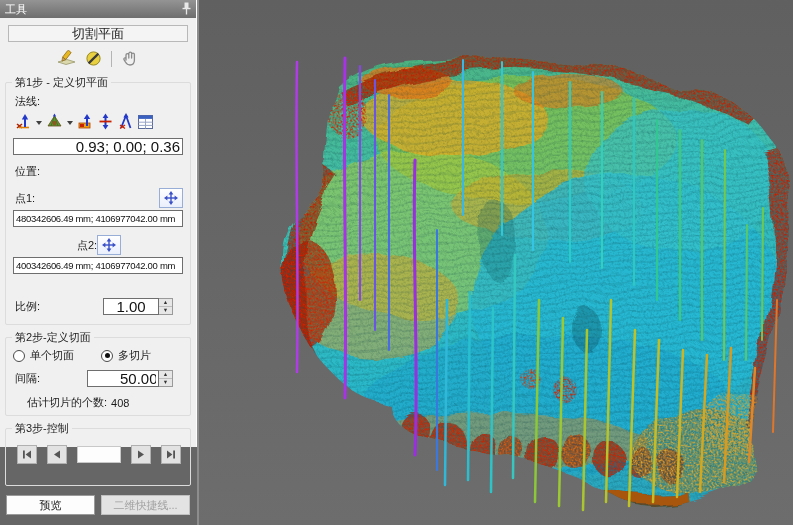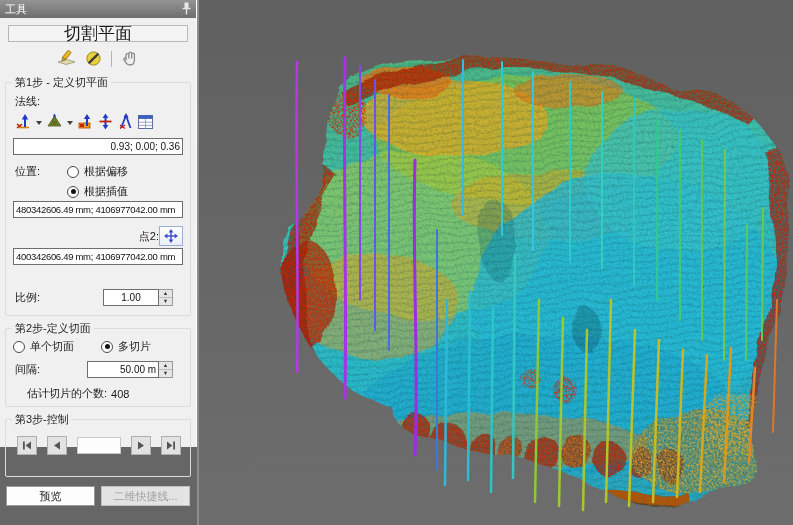--- a/index.html
+++ b/index.html
@@ -3,30 +3,30 @@
 <meta charset="utf-8">
 <style>
   * { box-sizing: border-box; margin: 0; padding: 0; }
   html,body { width:793px; height:525px; overflow:hidden; }
   body { font-family:"Liberation Sans", sans-serif; font-size:11px; color:#1a1a1a; position:relative; background:#666; }
 
   
   .panel { position:absolute; left:0; top:0; width:197px; height:447px; background:#f0f0f0; border-right:1px solid #fdfdfd; z-index:2; }
   .titlebar { height:18px; background:linear-gradient(#949494,#6e6e6e); color:#fff; display:flex; align-items:center; padding:0 5px; font-size:11px; }
   .titlebar .t { flex:1; }
-  .hdrbox { margin:7px 8px 4px 8px; height:17px; border:1px solid #b8b8b8; background:#f4f4f4; text-align:center; line-height:15px; font-size:17px; }
+  .hdrbox { margin:7px 8px 4px 8px; height:17px; border:1px solid #b8b8b8; background:#f4f4f4; text-align:center; line-height:15px; font-size:13px; }
   .tbar { display:flex; align-items:center; justify-content:center; gap:9px; margin-top:6px; height:22px; }
   .tsep { width:1px; height:16px; background:#b4b4b4; }
 
   .grp { position:relative; border:1px solid #dcdcdc; border-radius:2px; margin:12px 5px 0 5px; padding:10px 7px 7px 7px; }
   .grp > .glbl { position:absolute; top:-8px; left:6px; background:#f0f0f0; padding:0 3px; font-size:11px; color:#222; white-space:nowrap; }
 
   .row { display:flex; align-items:center; }
   .lab { font-size:11px; }
-  .tf { height:17px; border:1px solid #6e6e6e; background:#fff; font-family:"Liberation Sans",sans-serif; font-size:10px; padding:0 2px; color:#111; }
+  .tf { height:17px; border:1px solid #6e6e6e; background:#fff; font-family:"Liberation Sans",sans-serif; font-size:15px; padding:0 2px; color:#111; }
   .tf.rt { text-align:right; }
   .pointtf { width:100%; font-size:9.5px; letter-spacing:-0.3px; }
 
   .icons-row { display:flex; align-items:center; gap:3px; margin:4px 0 6px 2px; }
   .caret { width:0; height:0; border-left:3.5px solid transparent; border-right:3.5px solid transparent; border-top:4px solid #404040; margin:0 1px; }
 
   .radio { width:12px; height:12px; border:1px solid #4a4a4a; border-radius:50%; background:#fff; position:relative; flex:0 0 auto; }
   .radio.sel::after { content:""; position:absolute; left:2.5px; top:2.5px; width:5px; height:5px; background:#111; border-radius:50%; }
   .radlab { margin-left:5px; }
 
@@ -149,35 +149,40 @@
             <line x1="1.5" y1="11.4" x2="15.5" y2="11.4" stroke="#9aa6c8" stroke-width="1"></line>
             <line x1="8.5" y1="4.9" x2="8.5" y2="14.5" stroke="#9aa6c8" stroke-width="1"></line>
           </svg>
       </span>
     </div>
 
     <input class="tf rt" style="width: 170px;" value="0.93; 0.00; 0.36">
 
     <div class="row" style="margin-top:9px; align-items:flex-start;">
       <span class="lab" style="width:52px; margin-left:2px;">位置:</span>
-      <div>
-        <div class="row" style="margin-bottom:5px;">
-          <span class="radio"></span>
-          <span class="radlab">根据偏移</span>
-        </div>
-        <div class="row">
-          <span class="radio sel"></span>
-          <span class="radlab">根据插值</span>
-        </div>
-      </div>
-    </div>
-
+    </div>
+
+    <div class="row" style="margin-top:9px; justify-content:space-between;">
+      <span class="lab" style="margin-left:2px;">点1:</span>
+      <span class="movebtn">
+        <svg width="14" height="14" viewBox="0 0 14 14">
+            <g fill="#3a50c8">
+              <rect x="6.3" y="3" width="1.4" height="8"></rect>
+              <rect x="3" y="6.3" width="8" height="1.4"></rect>
+              <polygon points="7,0 4.6,3.4 9.4,3.4"></polygon>
+              <polygon points="7,14 4.6,10.6 9.4,10.6"></polygon>
+              <polygon points="0,7 3.4,4.6 3.4,9.4"></polygon>
+              <polygon points="14,7 10.6,4.6 10.6,9.4"></polygon>
+            </g>
+          </svg>
+      </span>
+    </div>
     <input class="tf pointtf" style="margin-top: 2px;" value="480342606.49 mm; 4106977042.00 mm">
 
-    <div class="row" style="margin-top:8px; justify-content:flex-end;">
+    <div class="row" style="margin-top:8px; justify-content:center;">
       <span class="lab" style="margin-left:2px;">点2:</span>
       <span class="movebtn">
         <svg width="14" height="14" viewBox="0 0 14 14">
             <g fill="#3a50c8">
               <rect x="6.3" y="3" width="1.4" height="8"></rect>
               <rect x="3" y="6.3" width="8" height="1.4"></rect>
               <polygon points="7,0 4.6,3.4 9.4,3.4"></polygon>
               <polygon points="7,14 4.6,10.6 9.4,10.6"></polygon>
               <polygon points="0,7 3.4,4.6 3.4,9.4"></polygon>
               <polygon points="14,7 10.6,4.6 10.6,9.4"></polygon>

